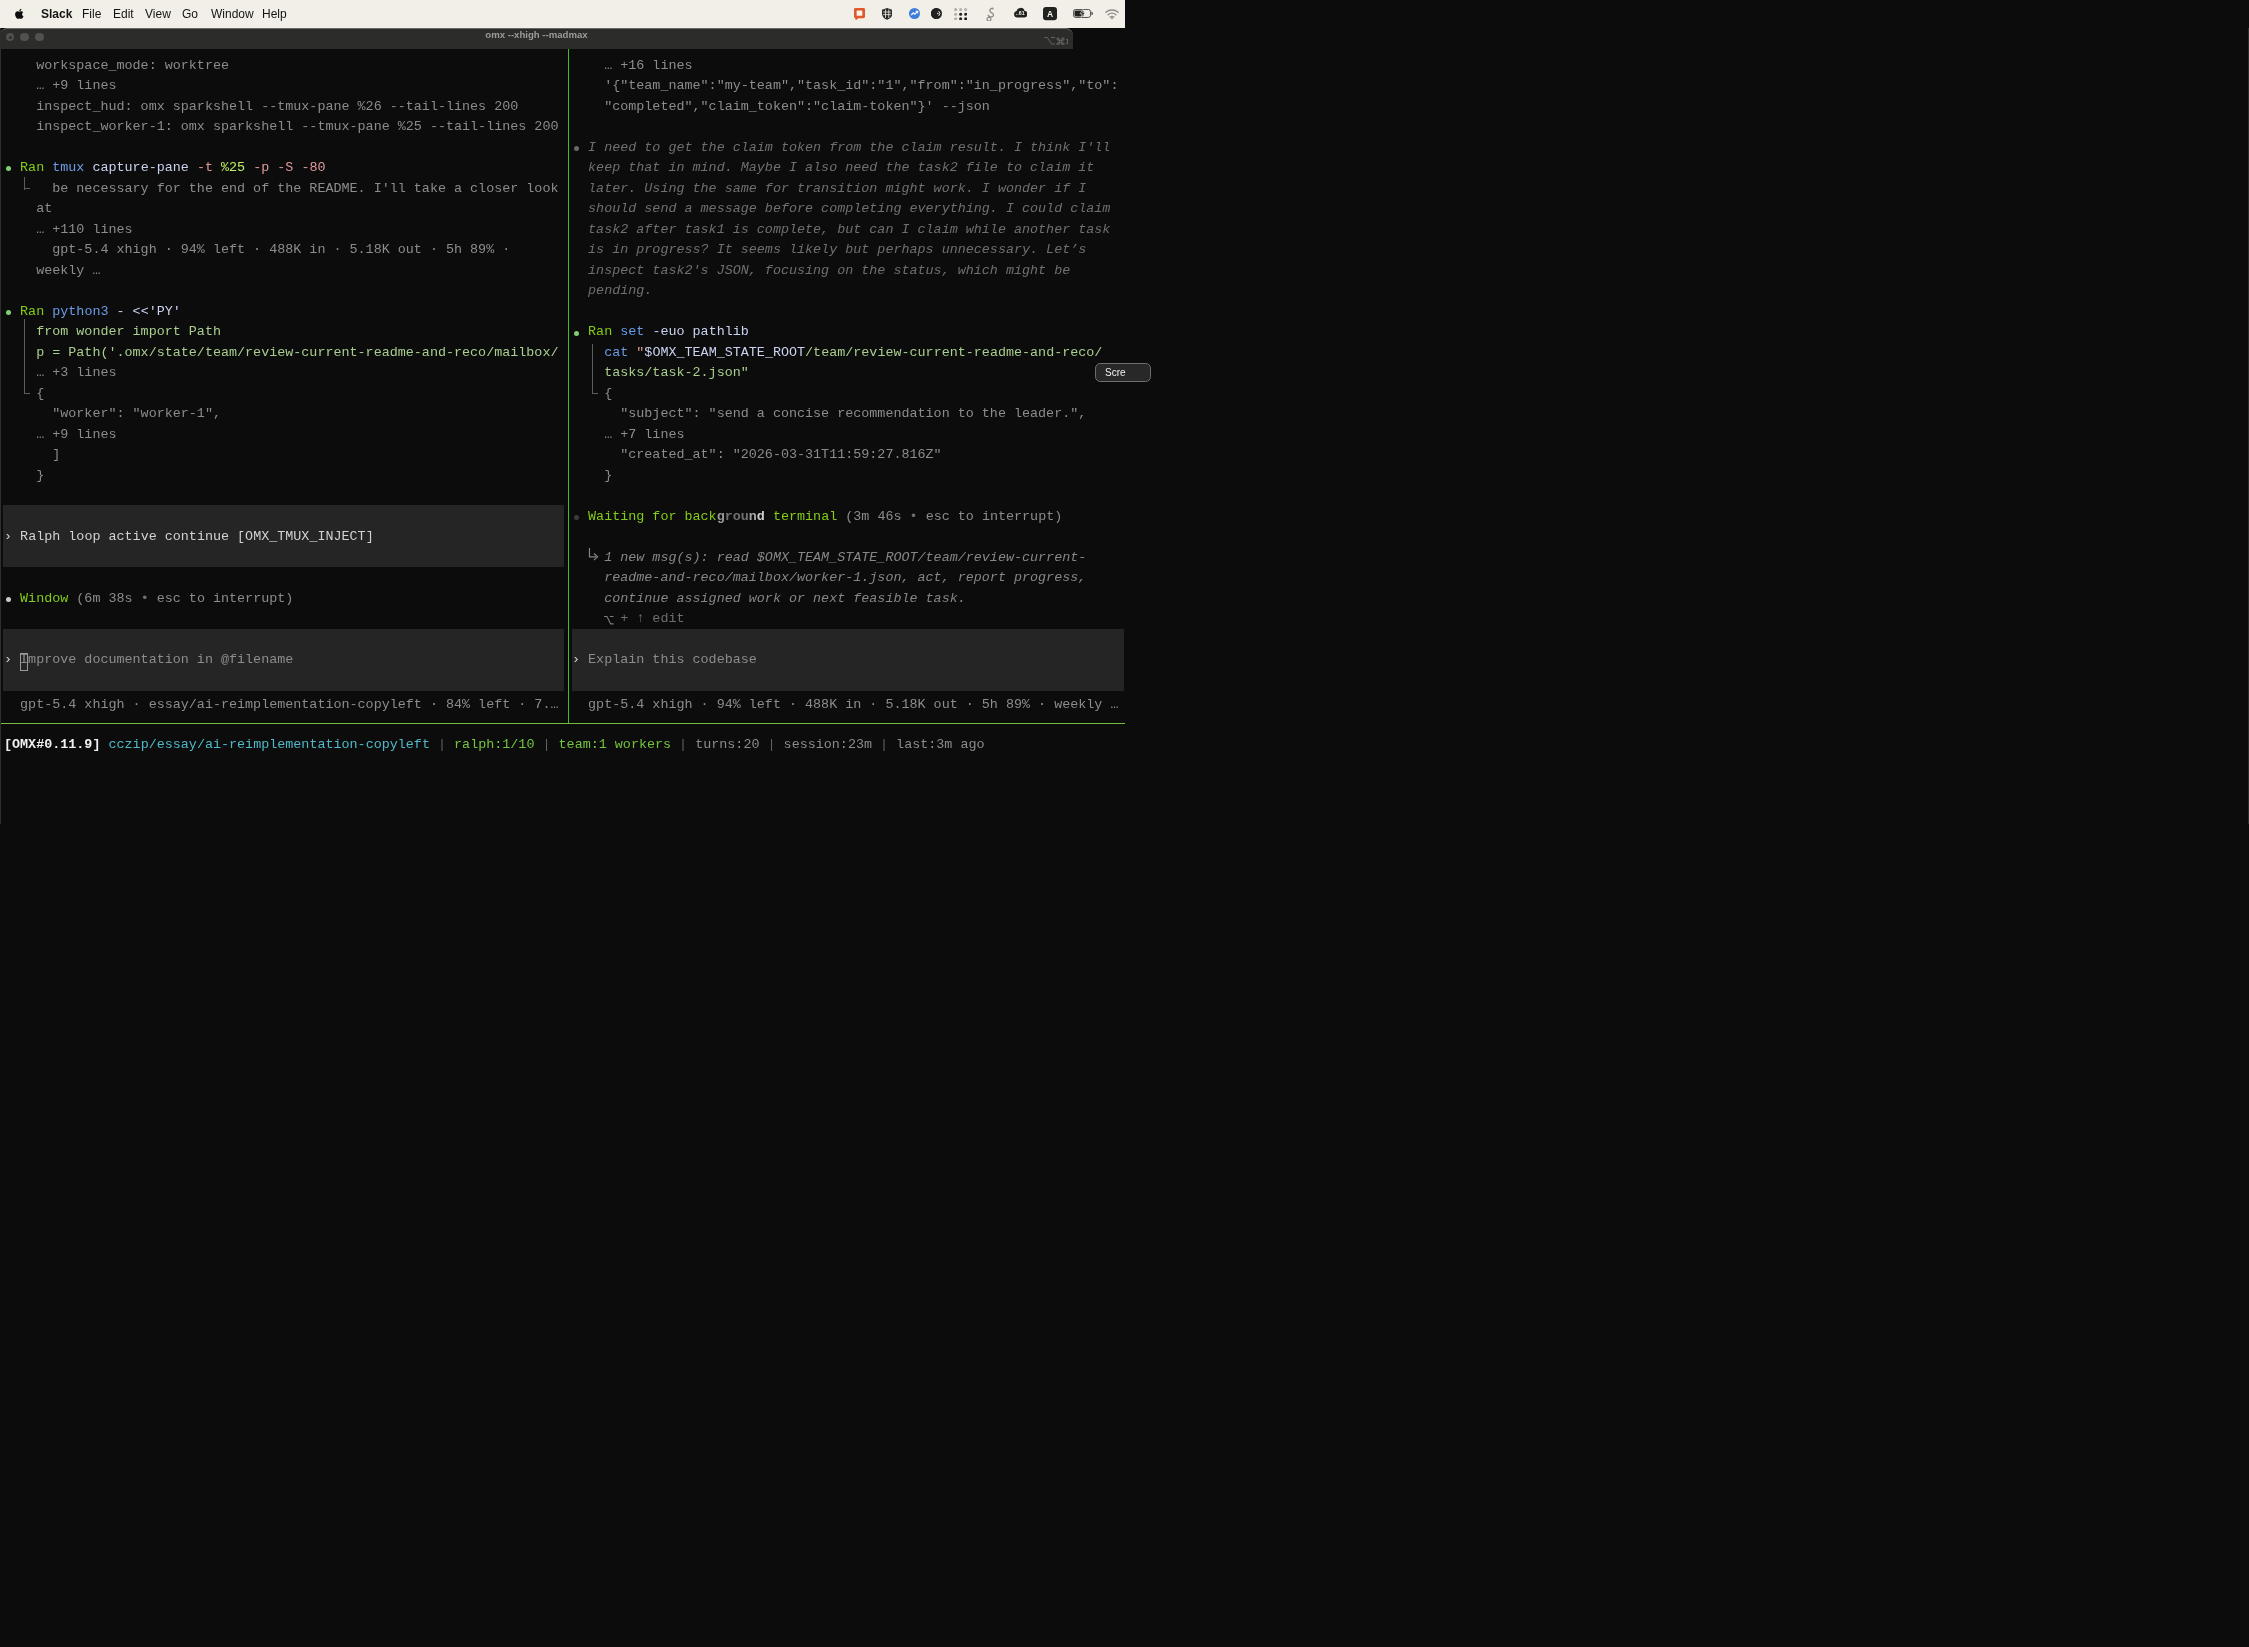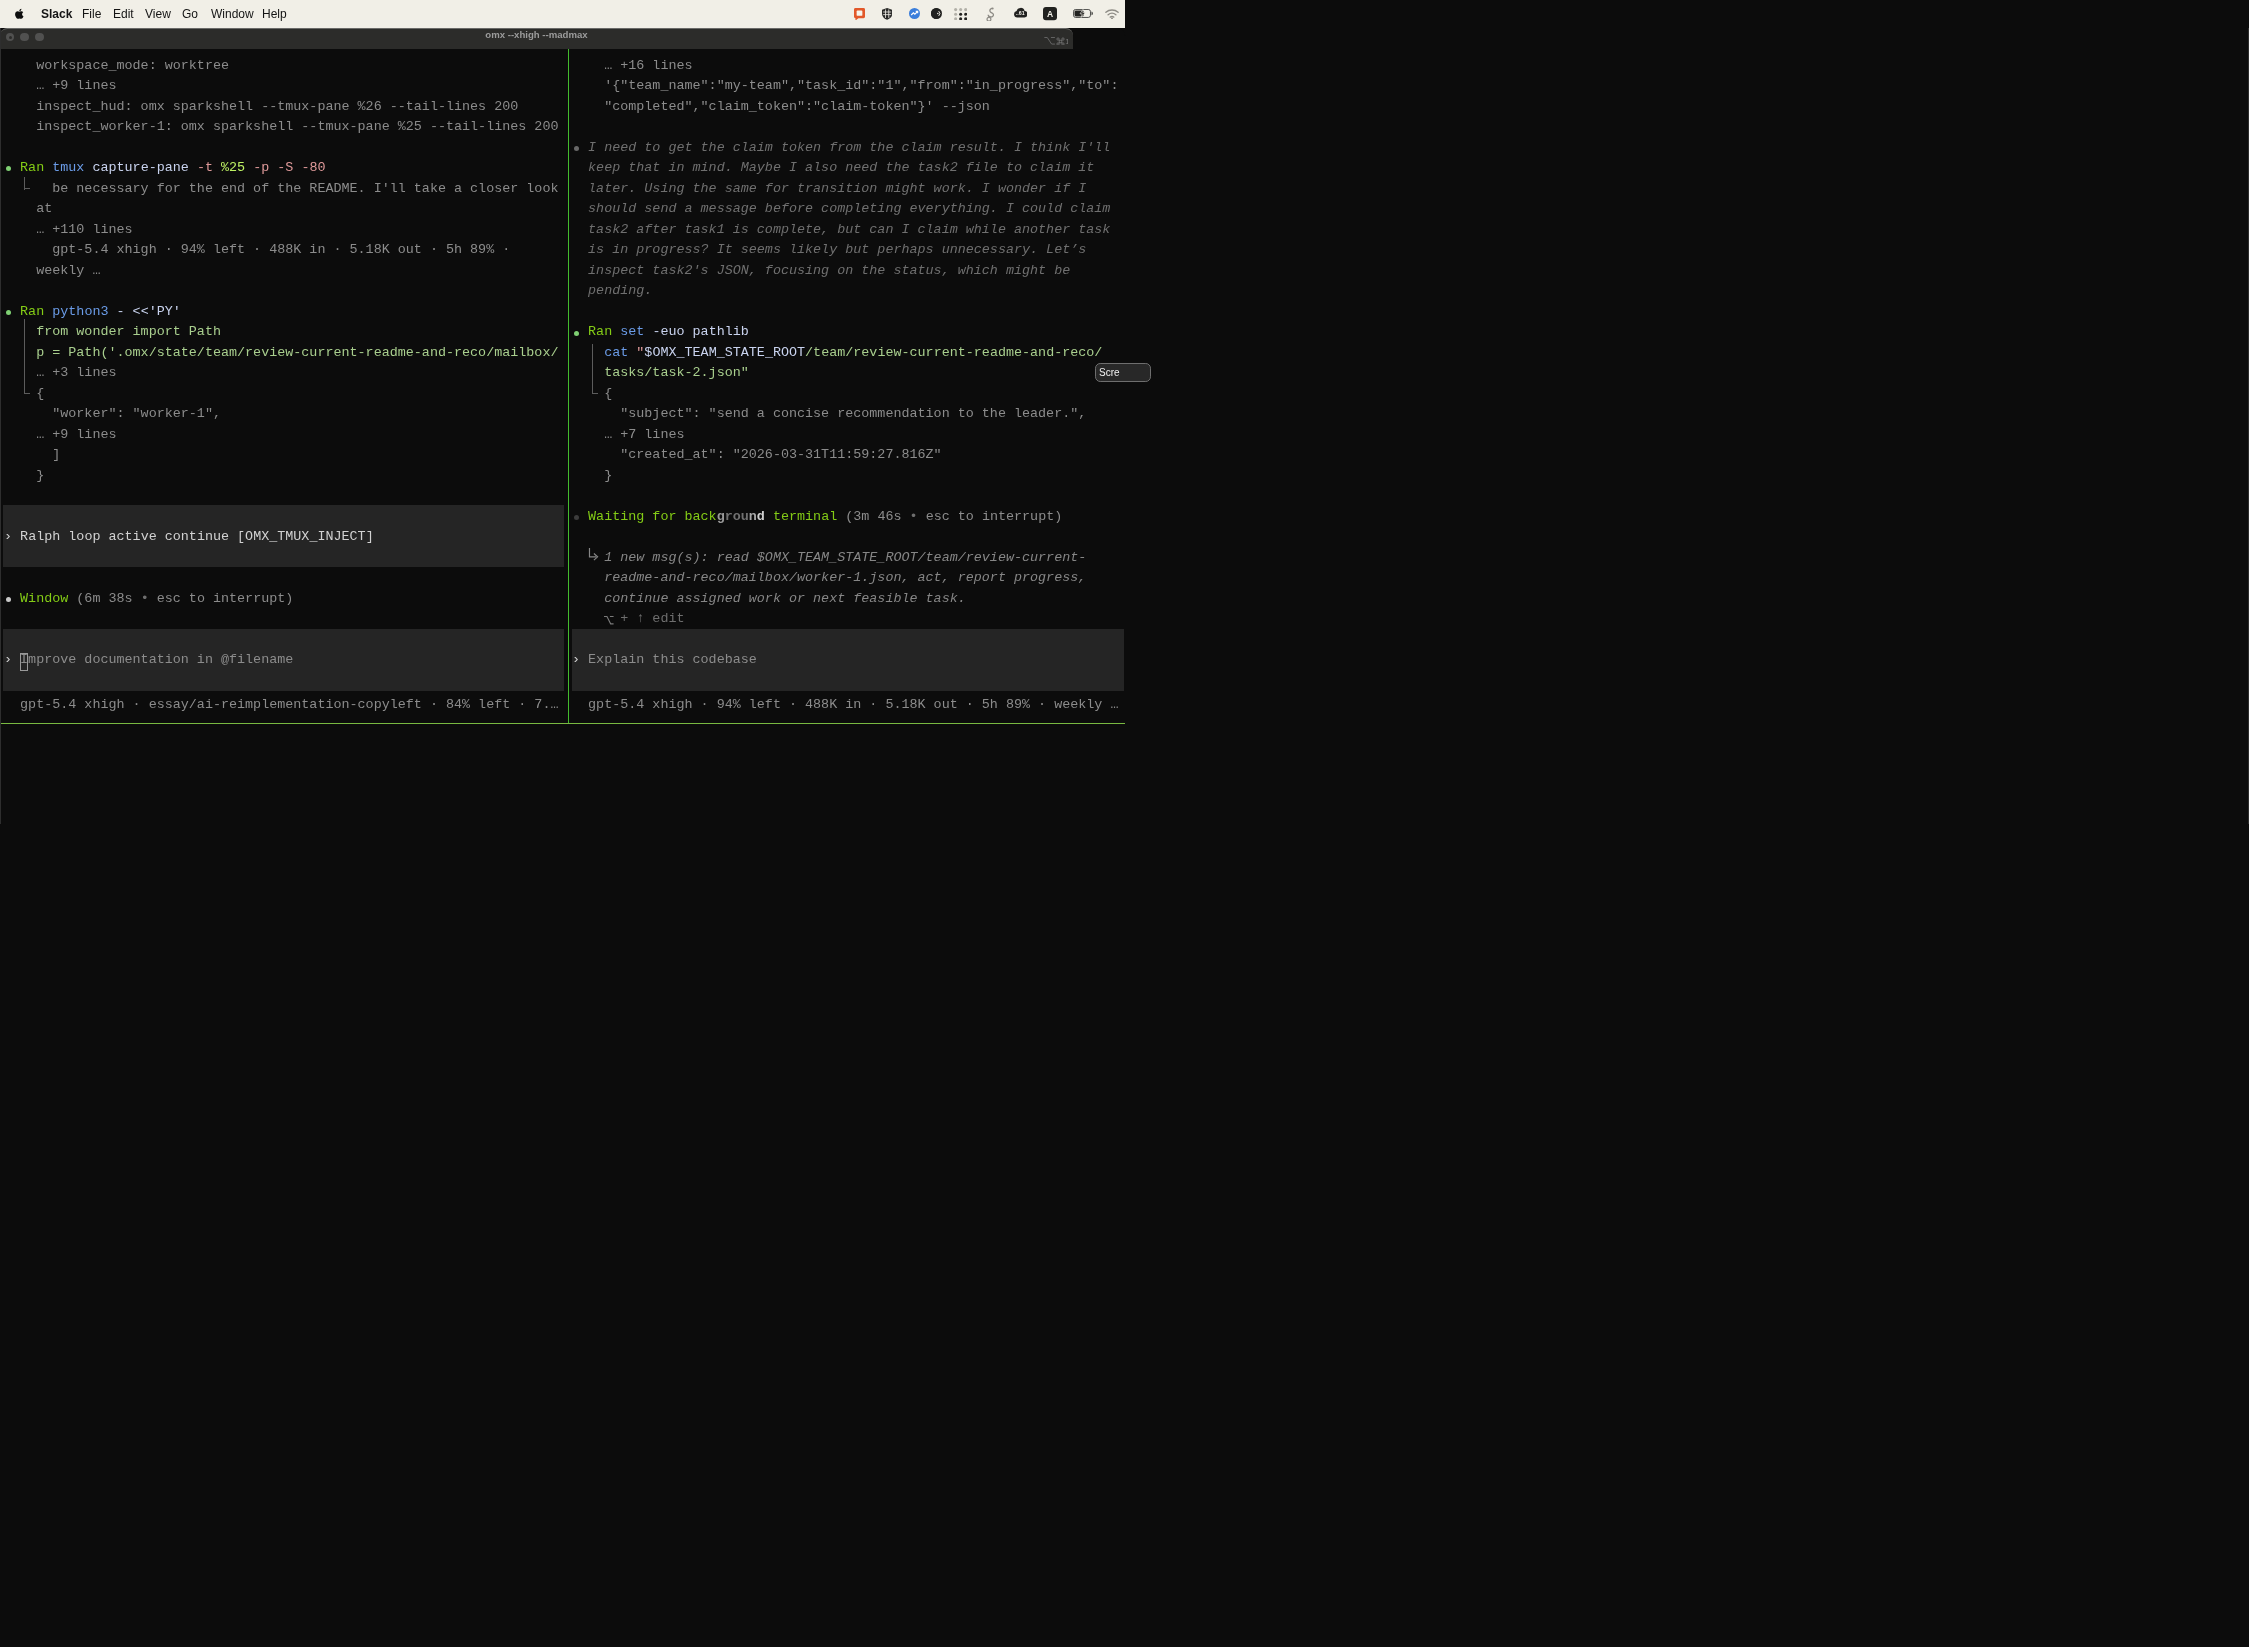--- a/index.html
+++ b/index.html
@@ -28,21 +28,21 @@
 .it2{color:#868686;font-style:italic}
 .dim{color:#6e6e6e}
 .lt{color:#d2d2d2}
 .sh1{color:#9a9a9a;font-weight:bold}.sh2{color:#717171;font-weight:bold}.sh3{color:#a8a8a8;font-weight:bold}.sh4{color:#cfcfcf;font-weight:bold}
 #vsep{position:absolute;left:568px;top:0;width:1px;height:674px;background:#43bb2d;z-index:4}
 #hsep{position:absolute;left:0;top:674px;width:1125px;height:1.2px;background:#79ba41;z-index:4}
 #hud{position:absolute;left:4px;top:686px;color:#8c8c8c;z-index:3}
 .cy{color:#4fb9c9}.hg{color:#74c53e}.d2{color:#5e5e5e}.hw{color:#f0f0f0;font-weight:bold}
 #tbar{position:absolute;left:0;top:747px;width:1125px;height:21px;background:#52b937;color:#0b0b0b;z-index:3}
 #cursor{position:absolute;left:20px;top:604px;width:7.5px;height:18px;border:1.1px solid #9a9a9a;z-index:4}
-#tip{position:absolute;left:1095px;top:314px;width:56px;height:19px;background:#282828;border:1px solid #6e6e6e;border-radius:5.2px;z-index:5;color:#f0f0f0;font:10px/17.3px "Liberation Sans",sans-serif;padding-left:3px}
+#tip{position:absolute;left:1095px;top:314px;width:56px;height:19px;background:#282828;border:1px solid #6e6e6e;border-radius:5.2px;z-index:5;color:#f0f0f0;font:10px/17.3px "Liberation Sans",sans-serif;padding-left:9px}
 .icon{position:absolute}
 </style></head>
 <body>
 <div id="menubar">
   <svg class="icon" style="left:15px;top:8px" width="10" height="11.7" viewBox="0 0 448 512">
       <path fill="#0e0e0e" d="M318.7 268.7c-.2-36.7 16.4-64.4 50-84.8-18.8-26.9-47.2-41.7-84.7-44.6-35.5-2.8-74.3 20.7-88.5 20.7-15 0-49.4-19.7-76.4-19.7C63.3 141.2 4 184.8 4 273.5q0 39.3 14.4 81.2c12.8 36.7 59 126.7 107.2 125.2 25.2-.6 43-17.9 75.8-17.9 31.8 0 48.3 17.9 76.4 17.9 48.6-.7 90.4-82.5 102.6-119.3-65.2-30.7-61.7-90-61.7-91.9zm-56.6-164.2c27.3-32.4 24.8-61.9 24-72.5-24.1 1.4-52 16.4-67.9 34.9-17.5 19.8-27.8 44.3-25.6 71.9 26.1 2 49.9-11.4 69.5-34.3z"></path>
     </svg>
   <span class="mi" style="left:41px;font-weight:bold">Slack</span>
   <span class="mi" style="left:82px">File</span>
   <span class="mi" style="left:113px">Edit</span>
@@ -216,18 +216,19 @@
 
     <span class="it2">1 new msg(s): read $OMX_TEAM_STATE_ROOT/team/review-current-</span>
     <span class="it2">readme-and-reco/mailbox/worker-1.json, act, report progress,</span>
     <span class="it2">continue assigned work or next feasible task.</span>
       <span class="dim">+ ↑ edit</span>
 
 <span class="lt">›</span> Explain this codebase
 </pre>
     <div class="status mono" style="left:4px">  gpt-5.4 xhigh · essay/ai-reimplementation-copyleft · 84% left · 7.…</div>
     <div class="status mono" style="left:572px">  gpt-5.4 xhigh · 94% left · 488K in · 5.18K out · 5h 89% · weekly …</div>
+    <div id="hud" class="mono"><span class="hw">[OMX#0.11.9]</span> <span class="cy">cczip/essay/ai-reimplementation-copyleft</span> <span class="d2">|</span> <span class="hg">ralph:1/10</span> <span class="d2">|</span> <span class="hg">team:1 workers</span> <span class="d2">|</span> turns:20 <span class="d2">|</span> session:23m <span class="d2">|</span> last:3m ago</div>
     <div id="tip">Scre</div>
   </div>
 </div>
 <div style="position:absolute;left:0;top:27.5px;width:0.7px;height:796px;background:#2e2e2e;z-index:9"></div>
 <div style="position:absolute;right:0;top:27.5px;width:0.7px;height:796px;background:#2e2e2e;z-index:9"></div>
 
 
 </body></html>

